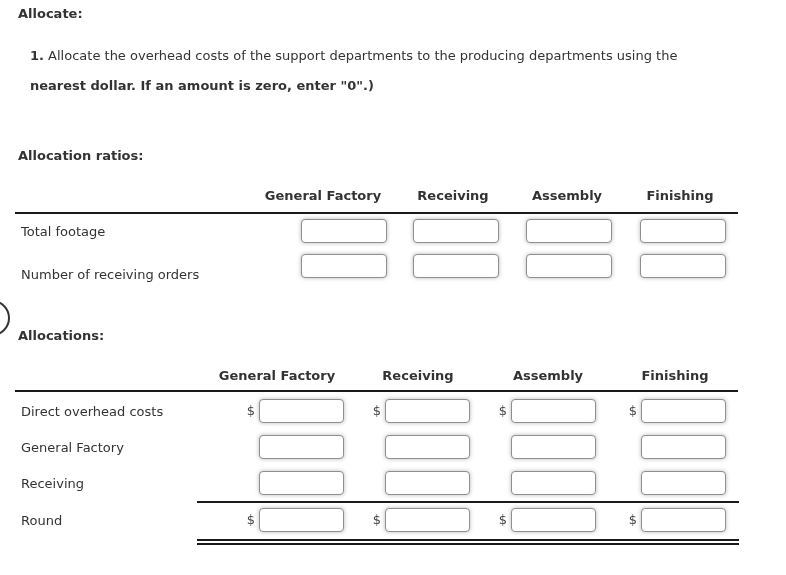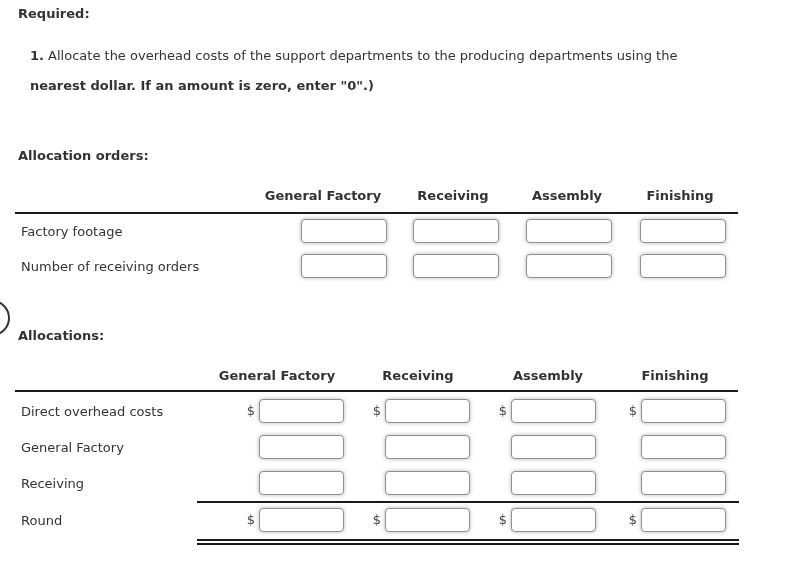--- a/index.html
+++ b/index.html
@@ -48,43 +48,43 @@
   
   .t2ca{left:259px}.t2cb{left:385px}.t2cc{left:511px}.t2cd{left:641px}
   .w2{width:85px}
   .t2r1{top:399px}.t2r2{top:435px}.t2r3{top:471px}.t2r4{top:508px}
 </style>
 </head>
 <body>
 
 <div class="page">
 
-  <div class="title" style="top:6px">Required:</div>
+  <div class="title" style="top:6px">Allocate:</div>
 
   <div class="instr">
     <div class="iline"><span class="b">1.</span><span> Allocate the overhead costs of the support departments to the producing departments using the</span></div>
     <div class="iline"><span class="b">nearest dollar. If an amount is zero, enter "0".)</span></div>
   </div>
 
-  <div class="title" style="top:148px">Allocation orders:</div>
+  <div class="title" style="top:148px">Allocation ratios:</div>
 
   <div>
     <span class="hdr" style="left:323px;top:188px">General Factory</span>
     <span class="hdr" style="left:453px;top:188px">Receiving</span>
     <span class="hdr" style="left:567px;top:188px">Assembly</span>
     <span class="hdr" style="left:680px;top:188px">Finishing</span>
     <div class="rule rule-hdr1"></div>
 
-    <div class="lbl" style="top:224px">Factory footage</div>
+    <div class="lbl" style="top:224px">Total footage</div>
     <input class="tbox w1 t1ca t1r1" value="" style="">
     <input class="tbox w1 t1cb t1r1" value="" style="">
     <input class="tbox w1 t1cc t1r1" value="" style="">
     <input class="tbox w1 t1cd t1r1" value="" style="">
 
-    <div class="lbl" style="top:259px">Number of receiving orders</div>
+    <div class="lbl" style="top:267px">Number of receiving orders</div>
     <input class="tbox w1 t1ca t1r2" value="" style="">
     <input class="tbox w1 t1cb t1r2" value="" style="">
     <input class="tbox w1 t1cc t1r2" value="" style="">
     <input class="tbox w1 t1cd t1r2" value="" style="">
   </div>
 
   <div class="circle-clip"></div>
 
   <div class="title" style="top:328px">Allocations:</div>
 

